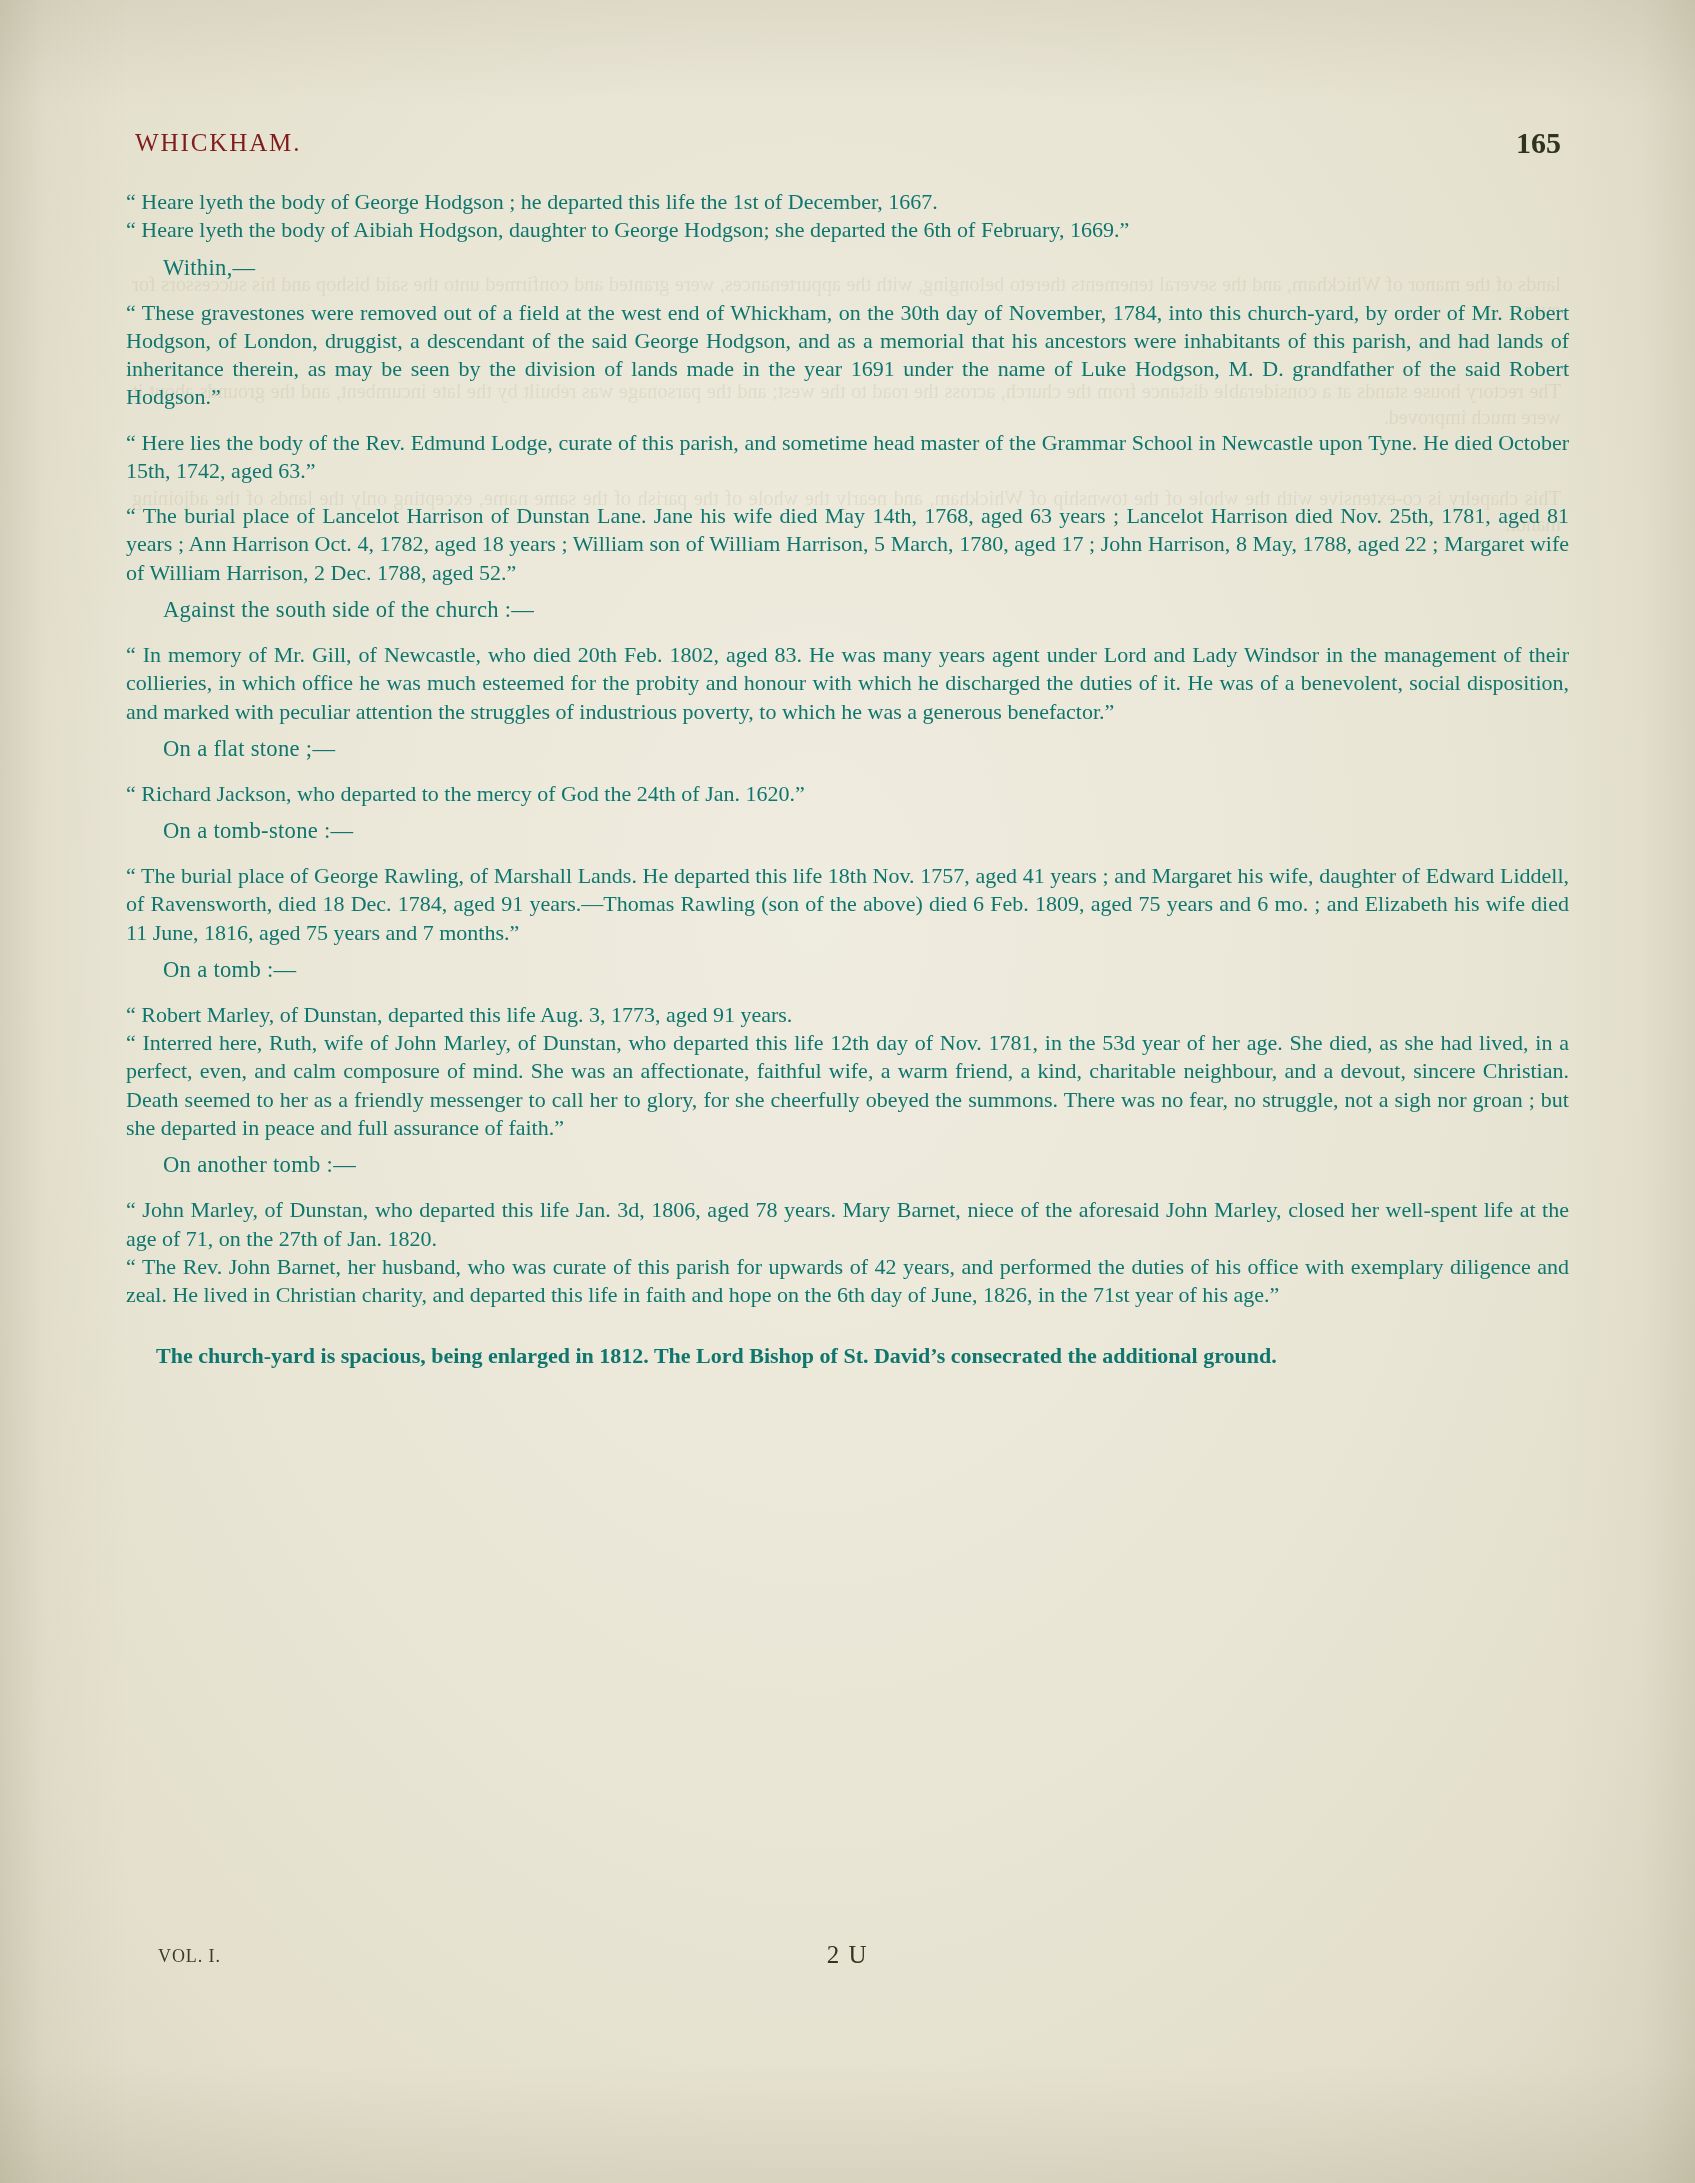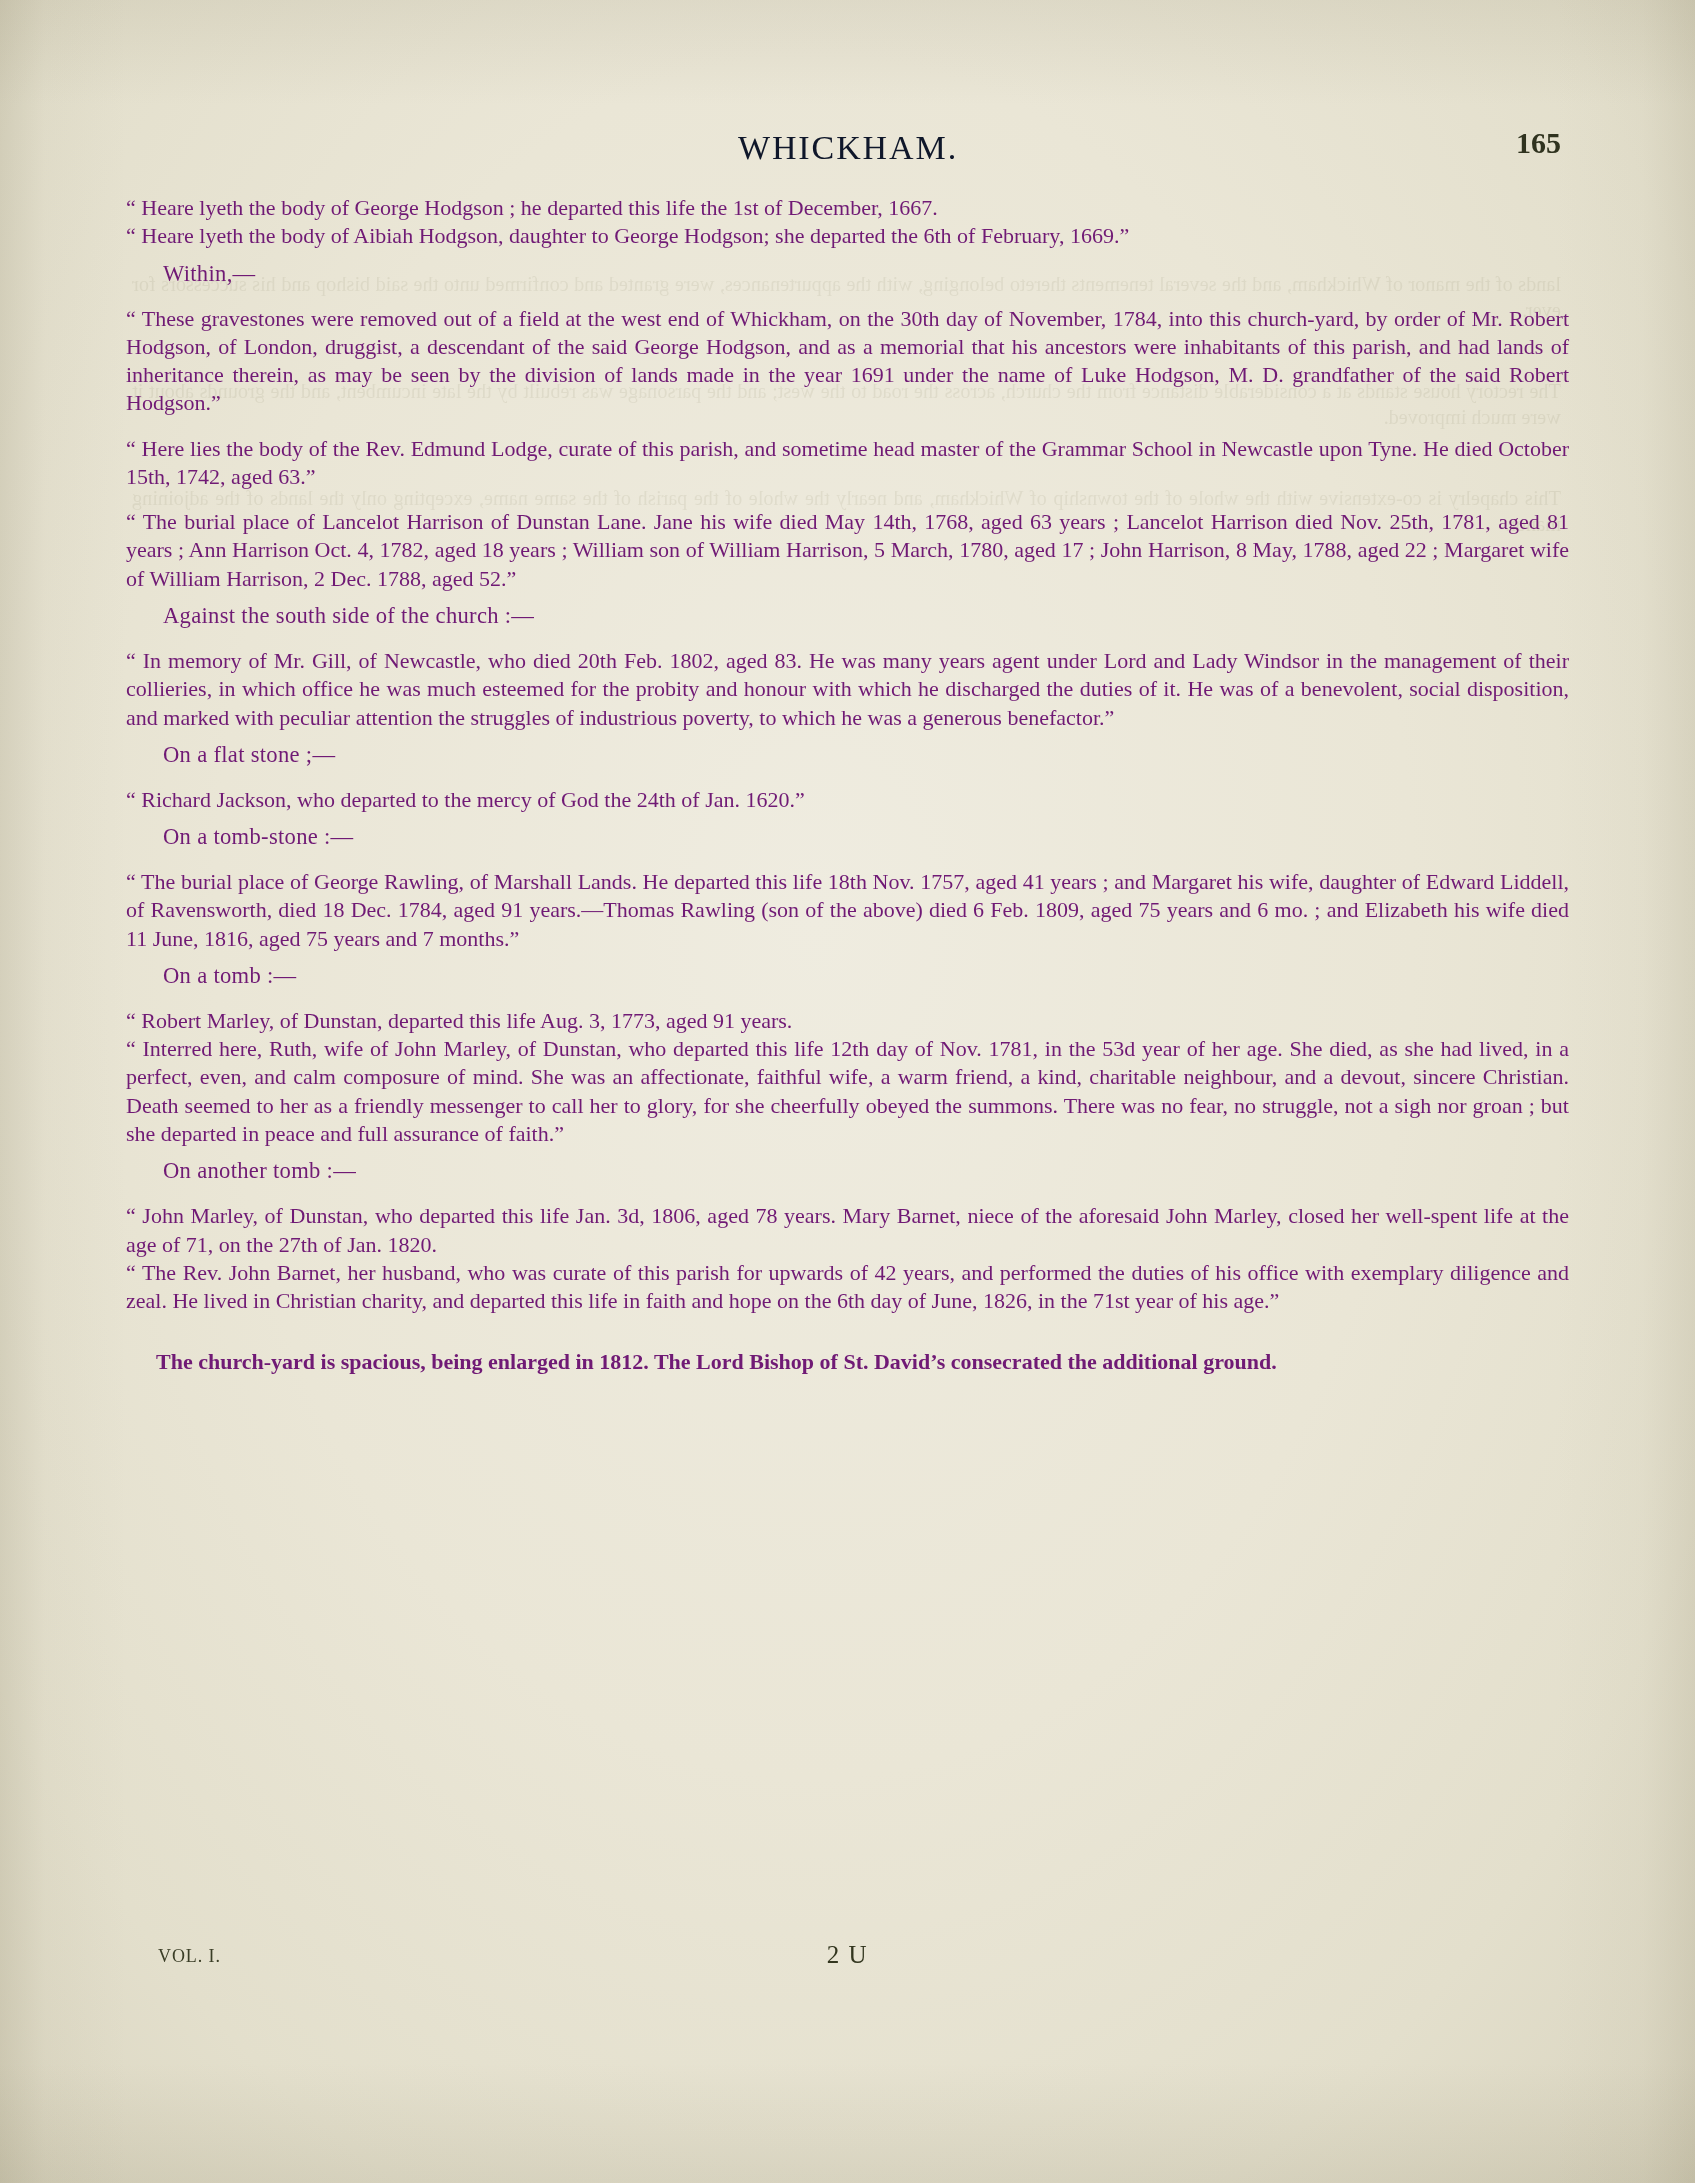--- a/index.html
+++ b/index.html
@@ -40,42 +40,41 @@
   .header {
     position: absolute;
     top: 129px;
     left: 135px;
     right: 135px;
     height: 35px;
   }
   .running-title {
     position: absolute;
     left: 0; right: 0;
-    text-align: center;
-    font-size: 34px;
+    font-size: 25px;
     letter-spacing: 1.9px;
-    color: #0f172a;
+    color: #7f1d1d;
   }
   .folio {
     position: absolute;
     right: 0;
     top: -3px;
     font-size: 30px;
     font-weight: bold;
     color: #30331f;
   }
   .body-col {
     position: absolute;
-    top: 194px;
+    top: 188px;
     left: 126px;
     width: 1443px;
     font-size: 22px;
     line-height: 1.285;
     text-align: justify;
-    color: #701a75;
+    color: #0f766e;
   }
   p {
     margin: 0;
     text-indent: 25.6px;
   }
   p.noindent { text-indent: 0; }
   p.tight { margin-top: 0; }
   .gap-sm { margin-top: 17px; }
   .gap-lg { margin-top: 29px; }
   .heading {

